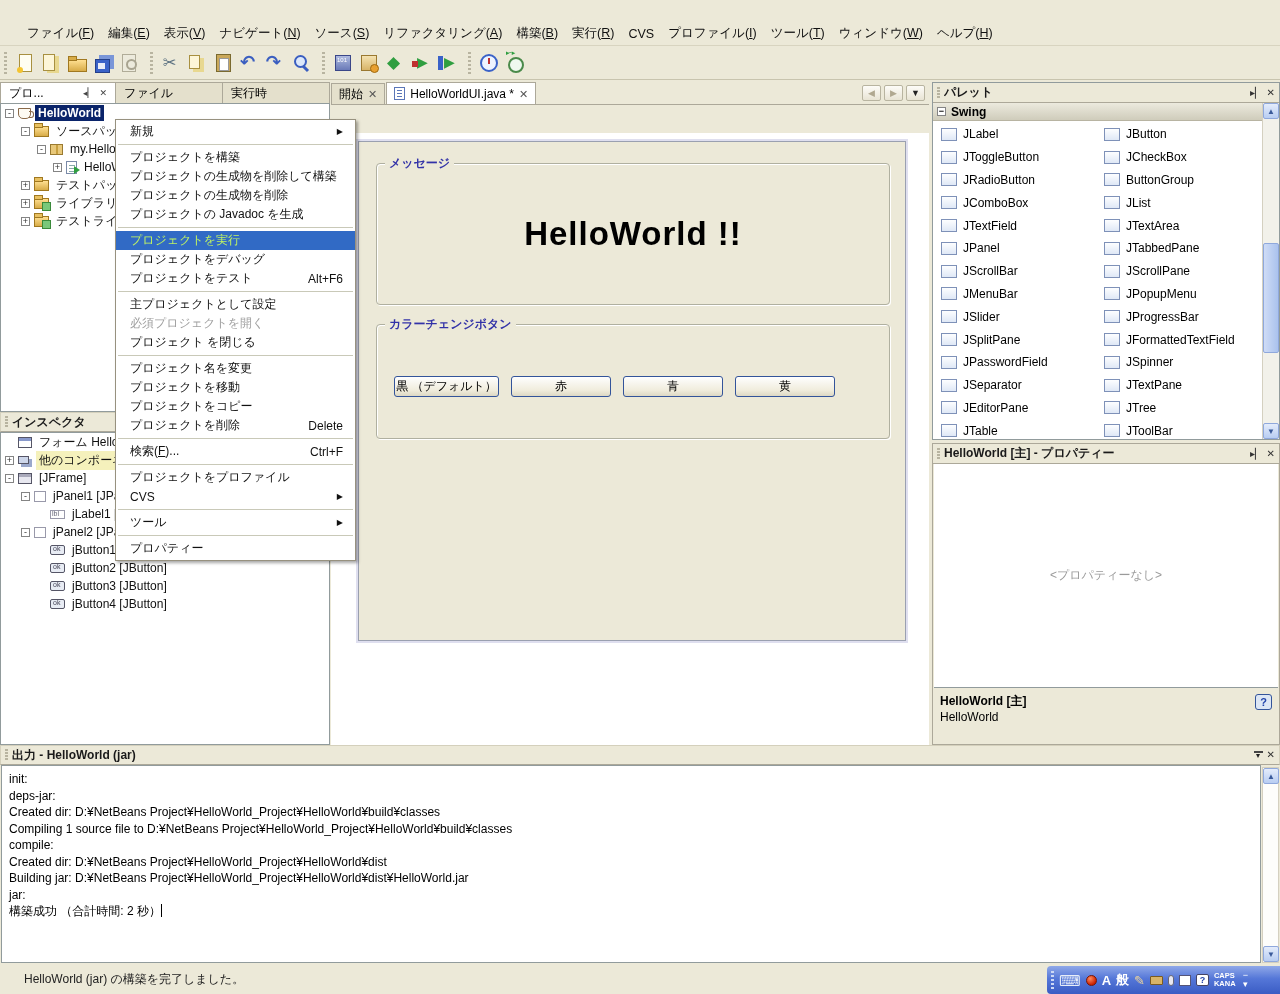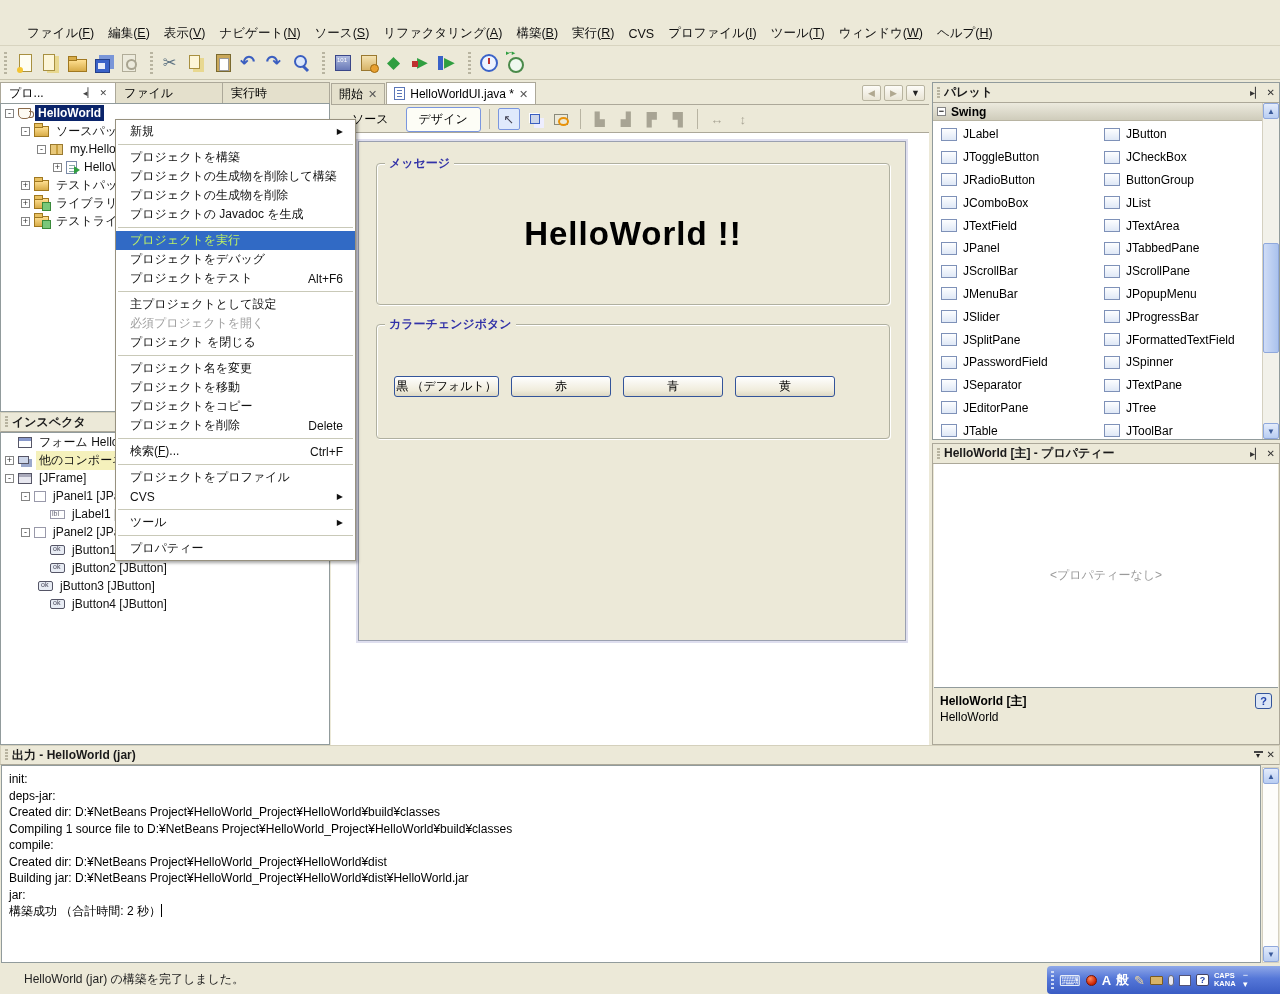--- a/index.html
+++ b/index.html
@@ -178,21 +178,21 @@
     border:1px solid #8fa8dc;border-radius:2px;color:#3a5a9a;font-size:8px;display:flex;align-items:center;justify-content:center;}
   .sarrow.up{top:0;} .sarrow.dn{bottom:0;}
   .sthumb{position:absolute;left:0;width:16px;background:linear-gradient(90deg,#cfdcf6,#aac2ee);
     border:1px solid #8fa8dc;border-radius:2px;}
   .props{position:absolute;left:932px;top:443px;width:348px;height:302px;background:#ece9d8;border:1px solid #aca899;}
   .props .ptitle{border:none;border-bottom:1px solid #aca899;}
   .propbody{position:absolute;left:1px;right:1px;top:20px;bottom:56px;background:#fff;border-bottom:1px solid #919b9c;
     display:flex;align-items:center;justify-content:center;}
   .noprop{color:#9a9a9a;font-size:12px;}
   .propdesc{position:absolute;left:1px;right:1px;bottom:1px;height:54px;padding:4px 6px;font-size:12px;}
-  .pdhead{display:flex;align-items:flex-start;font-weight:bold;}
+  .pdhead{display:flex;align-items:center;font-weight:bold;}
   .helpbtn{margin-left:auto;width:17px;height:16px;border:1px solid #33549a;border-radius:3px;background:#dce6f5;
     color:#2244aa;font-weight:bold;font-size:11px;display:flex;align-items:center;justify-content:center;}
 
   
   .output{position:absolute;left:0;top:745px;width:1280px;height:220px;}
   .output .ptitle{position:absolute;left:0;top:0;right:0;}
   .floatico{width:9px;height:8px;border-top:2px solid #444;color:#222;font-size:8px;line-height:6px;text-align:center;}
   .console{position:absolute;left:1px;right:19px;top:20px;bottom:2px;background:#fff;border:1px solid #919b9c;
     padding:5px 7px;font-family:"DejaVu Sans Mono","Liberation Mono",monospace;font-size:12px;line-height:16.5px;
     color:#000;overflow:hidden;white-space:pre;}
@@ -371,21 +371,21 @@
         <div class="trow" style="padding-left: 36px;">
           <span class="exp none">-</span>
           <span class="ti ic-button"></span>
           <span class="tl">jButton1 [JButton]</span>
         </div>
         <div class="trow" style="padding-left: 36px;">
           <span class="exp none">-</span>
           <span class="ti ic-button"></span>
           <span class="tl">jButton2 [JButton]</span>
         </div>
-        <div class="trow" style=" margin-left: 24px;">
+        <div class="trow" style="padding-left: 36px;">
           <span class="exp none">-</span>
           <span class="ti ic-button"></span>
           <span class="tl">jButton3 [JButton]</span>
         </div>
         <div class="trow" style="padding-left: 36px;">
           <span class="exp none">-</span>
           <span class="ti ic-button"></span>
           <span class="tl">jButton4 [JButton]</span>
         </div>
       </div>
@@ -401,40 +401,20 @@
           <span class="edoc"></span>
           <span>HelloWorldUI.java *</span>
           <span class="tabx">✕</span>
         </div>
         <span class="etabctl">
           <span class="ectl ">◀</span>
           <span class="ectl ">▶</span>
           <span class="ectl dd">▼</span>
         </span>
       </div>
-    <div class="etoolbar">
-      <span class="ebtn">ソース</span>
-      <span class="ebtn toggled">デザイン</span>
-      <span class="esep"></span>
-      <span class="eico pressed">↖</span>
-      <span class="eico">
-          <span class="conico"></span>
-        </span>
-      <span class="eico">
-          <span class="previco"></span>
-        </span>
-      <span class="esep"></span>
-      <span class="eico dis">▙</span>
-      <span class="eico dis">▟</span>
-      <span class="eico dis">▛</span>
-      <span class="eico dis">▜</span>
-      <span class="esep"></span>
-      <span class="eico dis">↔</span>
-      <span class="eico dis">↕</span>
-    </div>
     <div class="canvas">
       <div class="form">
         <div class="group msg">
           <span class="gtitle">メッセージ</span>
           <div class="hello">HelloWorld !!</div>
         </div>
         <div class="group colors">
           <span class="gtitle">カラーチェンジボタン</span>
           <div class="btnrow" id="form-buttons">
               <div class="xpbtn">黒 （デフォルト）</div>

